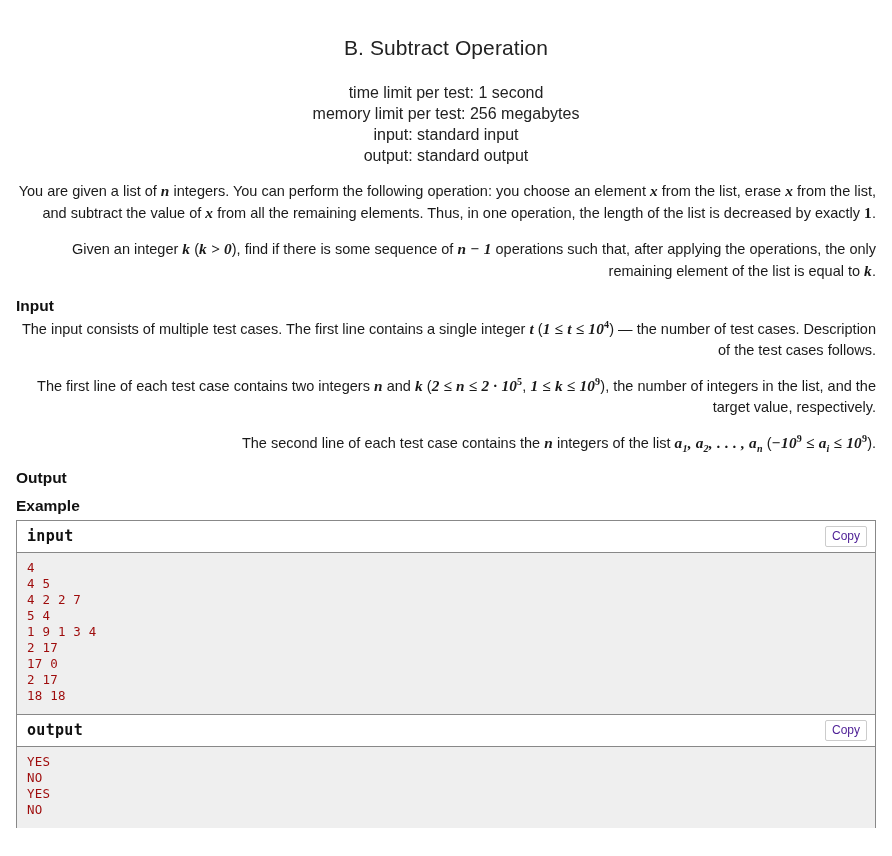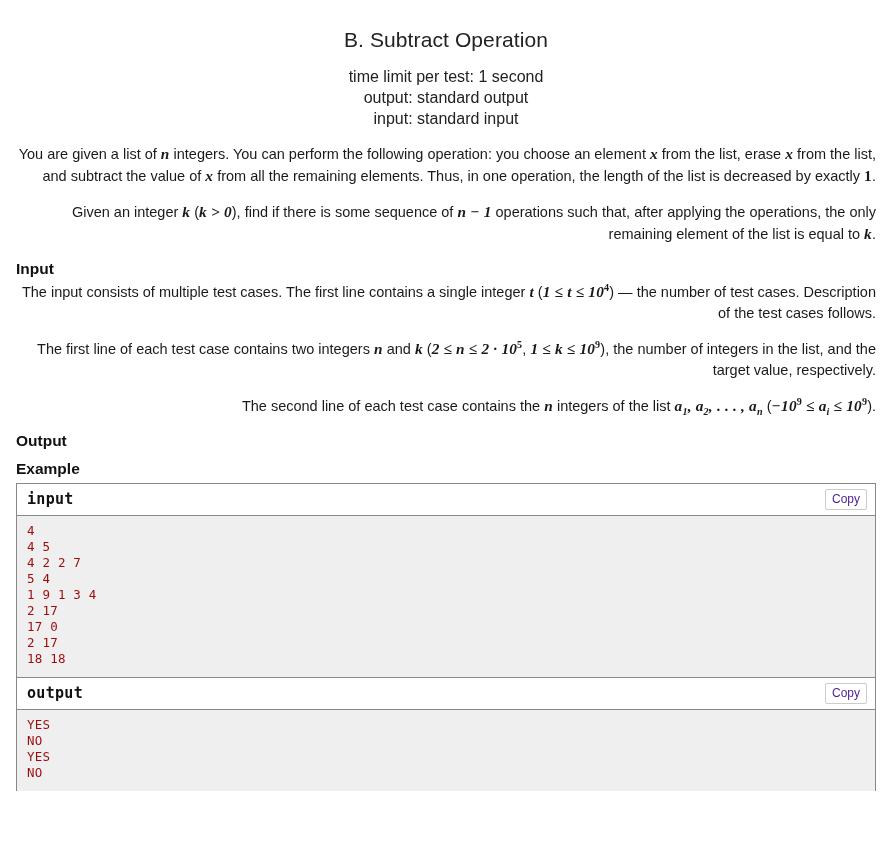--- a/index.html
+++ b/index.html
@@ -19,21 +19,21 @@
     width: 892px;
     box-sizing: border-box;
     padding: 0 16px;
   }
   
   .problem-title {
     text-align: center;
     font-size: 21px;
     font-weight: normal;
     color: #222;
-    margin: 4px;
+    margin: 12px;
     padding: 24px 0 10px 0;
     letter-spacing: 0.1px;
   }
   .limits {
     text-align: center;
     font-size: 16px;
     color: #222;
     line-height: 19px;
   }
   .limits div { padding: 1px 0; }
@@ -124,22 +124,23 @@
 </style>
 </head>
 <body>
 
 <div class="page">
 
   <h1 class="problem-title">B. Subtract Operation</h1>
 
   <div class="limits">
     <div>time limit per test: 1 second</div>
+    <div>memory limit per test: 256 megabytes</div>
+    <div>input: standard input</div>
     <div>output: standard output</div>
-    <div>input: standard input</div>
   </div>
 
   <div class="statement">
 
     <p class="para"><span>You are given a list of </span><span class="m">n</span><span> integers. You can perform the following operation: you choose an element </span><span class="m">x</span><span> from the list, erase </span><span class="m">x</span><span> from the list, and subtract the value of </span><span class="m">x</span><span> from all the remaining elements. Thus, in one operation, the length of the list is decreased by exactly </span><span class="m"><span class="up">1</span></span><span>.</span></p>
 
     <p class="para"><span>Given an integer </span><span class="m">k</span><span> (</span><span class="m">k &gt; 0</span><span>), find if there is some sequence of </span><span class="m">n − 1</span><span> operations such that, after applying the operations, the only remaining element of the list is equal to </span><span class="m">k</span><span>.</span></p>
 
     <div class="section-title">Input</div>
 

